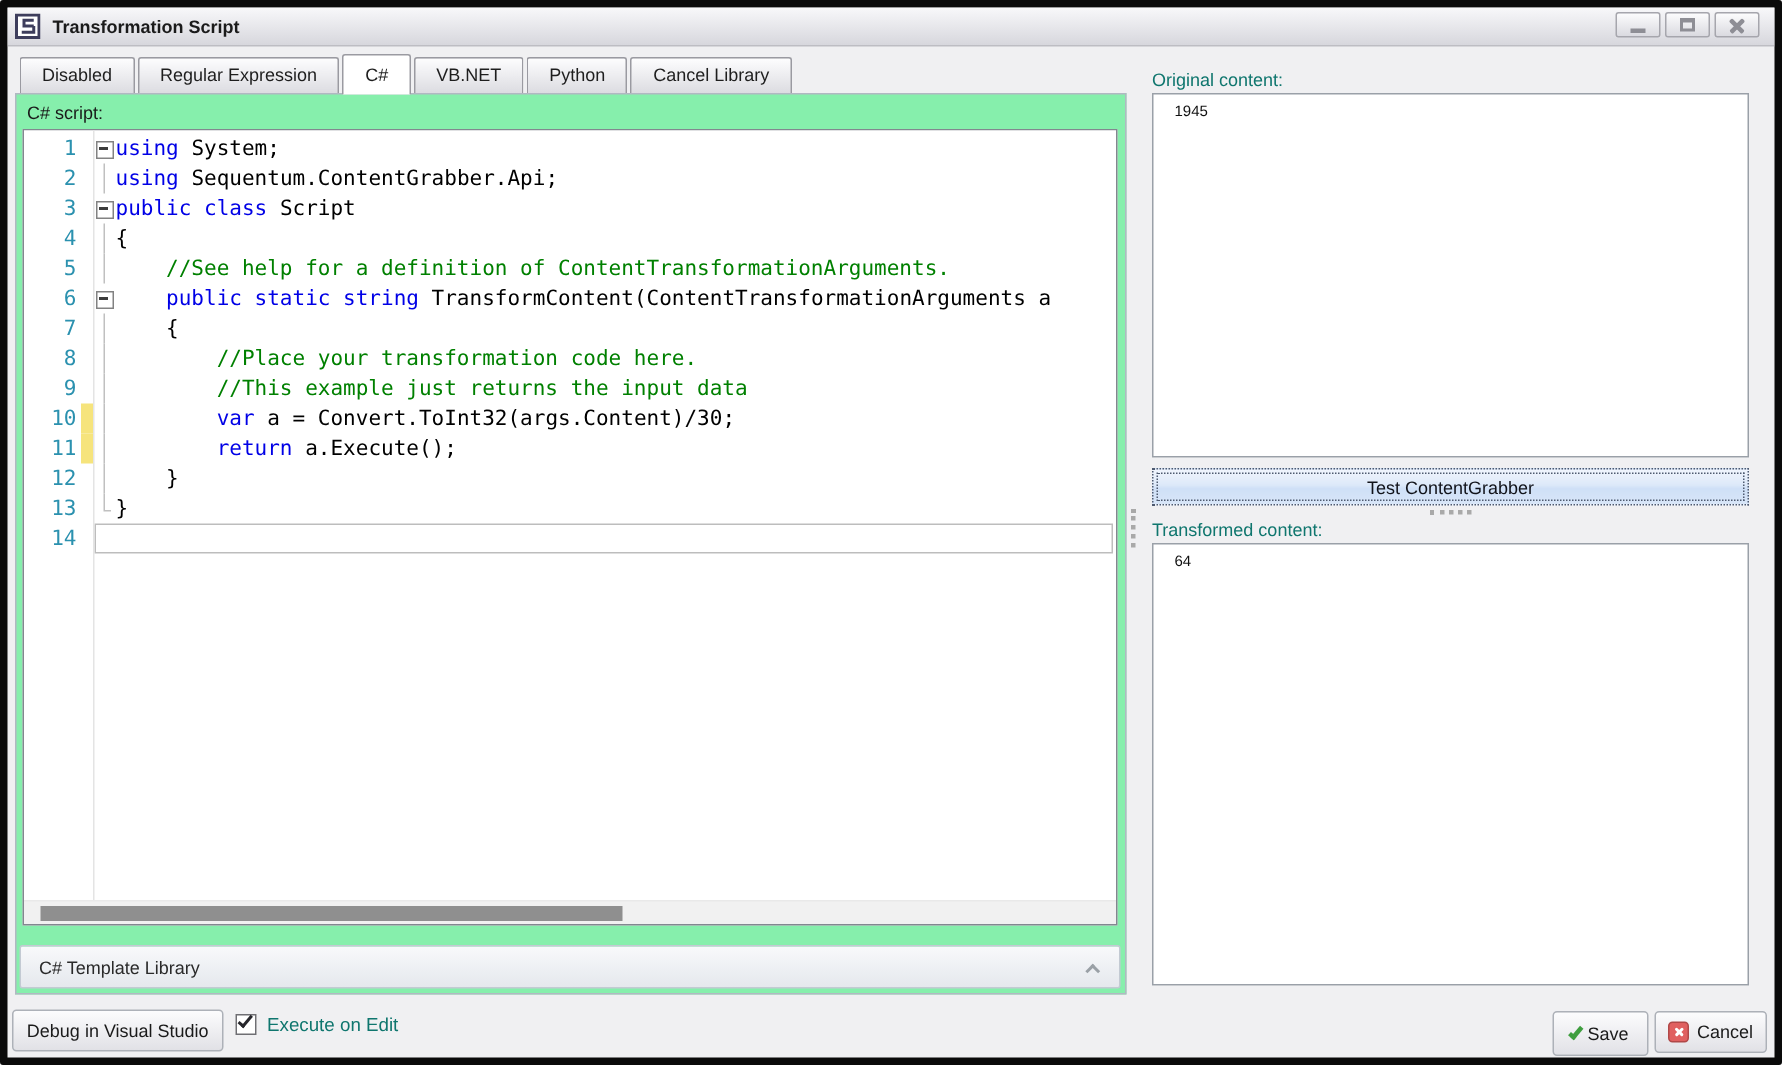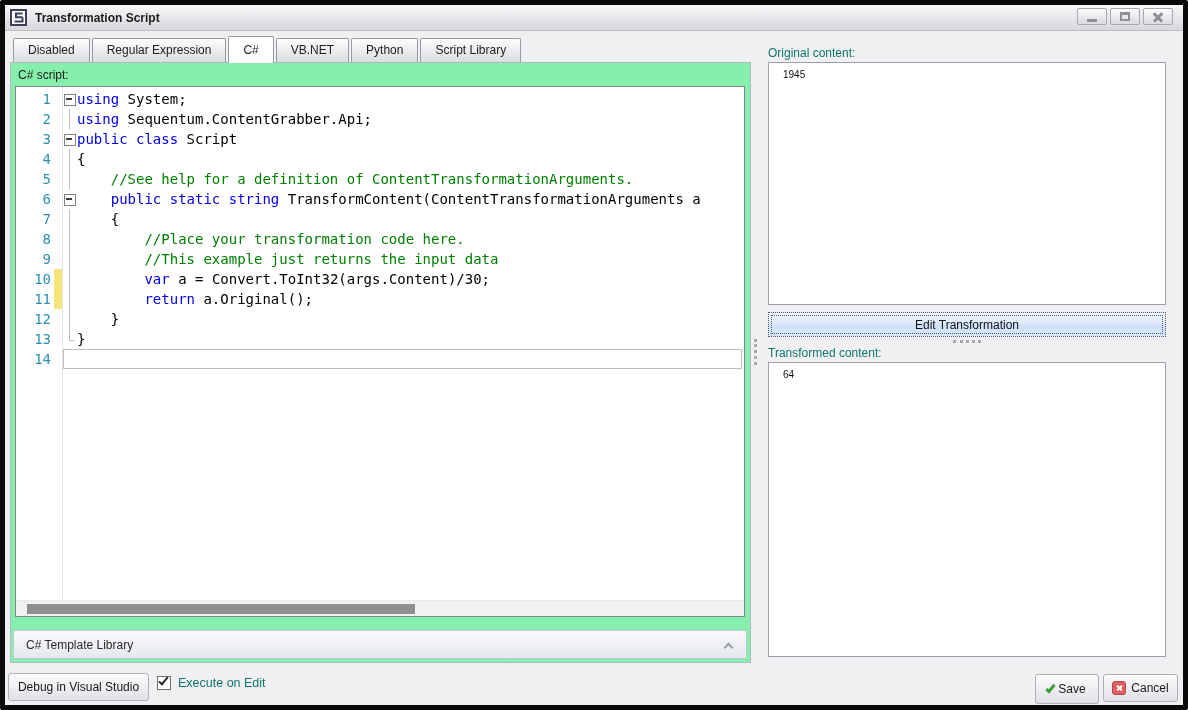--- a/index.html
+++ b/index.html
@@ -112,21 +112,21 @@
         </div>
     </div>
   </div>
 
   <div class="tabstrip">
       <div class="tab">Disabled</div>
       <div class="tab">Regular Expression</div>
       <div class="tab active">C#</div>
       <div class="tab">VB.NET</div>
       <div class="tab">Python</div>
-      <div class="tab">Script Library</div>
+      <div class="tab">Cancel Library</div>
     </div>
 
   <div class="page">
     <div class="editor-label">C# script:</div>
     <div class="editor">
       <div class="code-area">
           <div class="row">
             <span class="ln">1</span>
             <span class="chg"></span>
             <span class="fold minus"></span>
@@ -183,21 +183,21 @@
           <div class="row">
             <span class="ln">10</span>
             <span class="chg on"></span>
             <span class="fold line"></span>
             <span class="code"><span class="tok-p">        </span><span class="tok-k">var</span><span class="tok-p"> a = Convert.ToInt32(args.Content)/30;</span></span>
           </div>
           <div class="row">
             <span class="ln">11</span>
             <span class="chg on"></span>
             <span class="fold line"></span>
-            <span class="code"><span class="tok-p">        </span><span class="tok-k">return</span><span class="tok-p"> a.Original();</span></span>
+            <span class="code"><span class="tok-p">        </span><span class="tok-k">return</span><span class="tok-p"> a.Execute();</span></span>
           </div>
           <div class="row">
             <span class="ln">12</span>
             <span class="chg"></span>
             <span class="fold line"></span>
             <span class="code"><span class="tok-p">    }</span></span>
           </div>
           <div class="row">
             <span class="ln">13</span>
             <span class="chg"></span>
@@ -221,21 +221,21 @@
       <span class="chev-up"></span>
     </div>
   </div>
 
   <div class="lbl lbl-original">Original content:</div>
   <div class="cbox box-original">
     <span>1945</span>
   </div>
 
   <div class="btn-test">
-    <span>Edit Transformation</span>
+    <span>Test ContentGrabber</span>
   </div>
   <div class="grip-h"></div>
   <div class="grip-v"></div>
 
   <div class="lbl lbl-transformed">Transformed content:</div>
   <div class="cbox box-transformed">
     <span>64</span>
   </div>
 
   <div class="btn btn-debug">Debug in Visual Studio</div>

